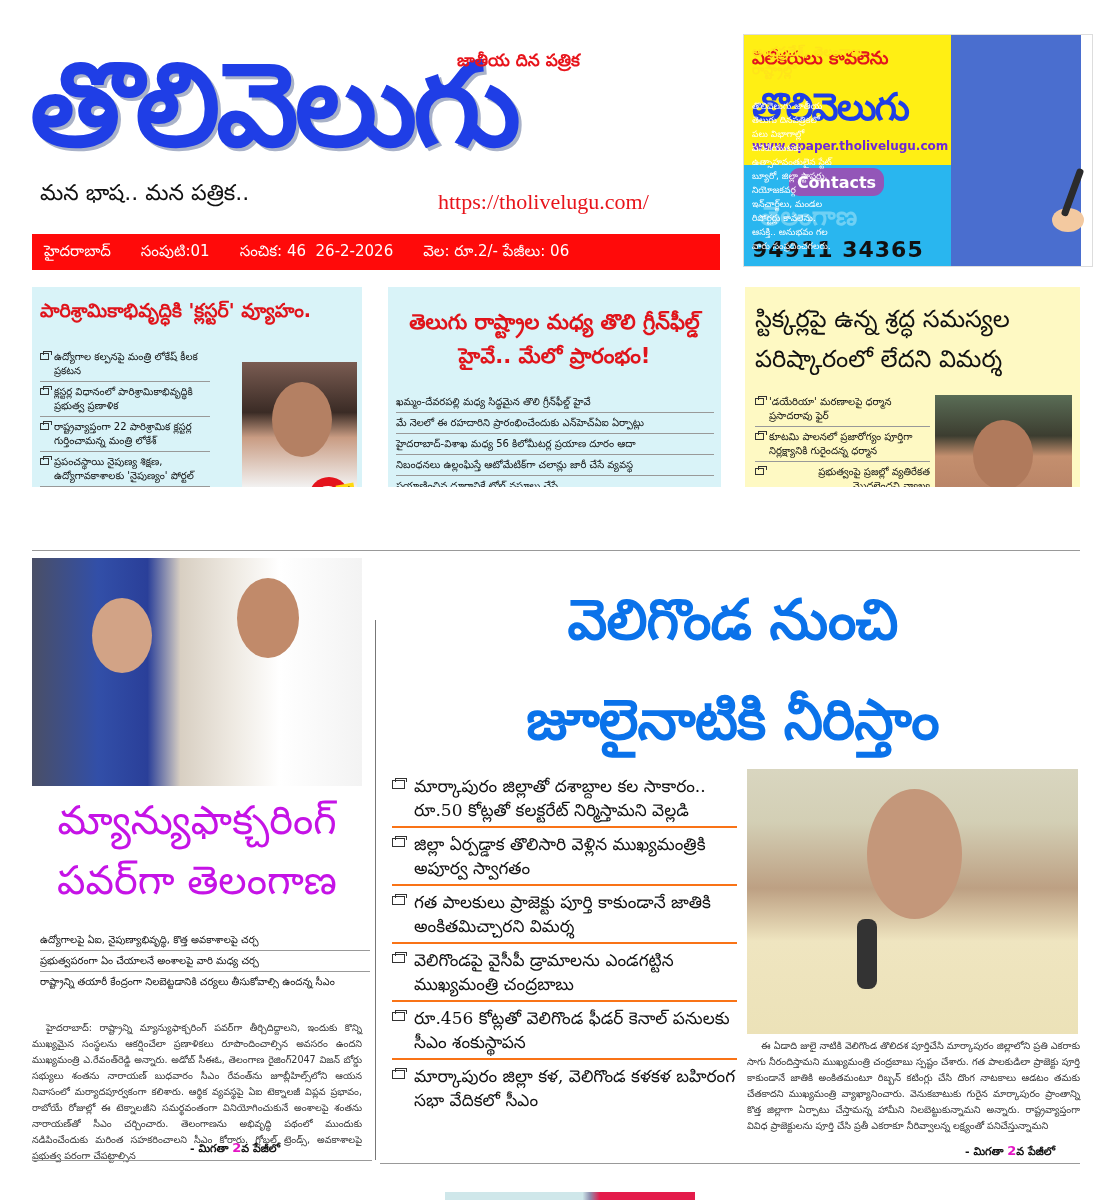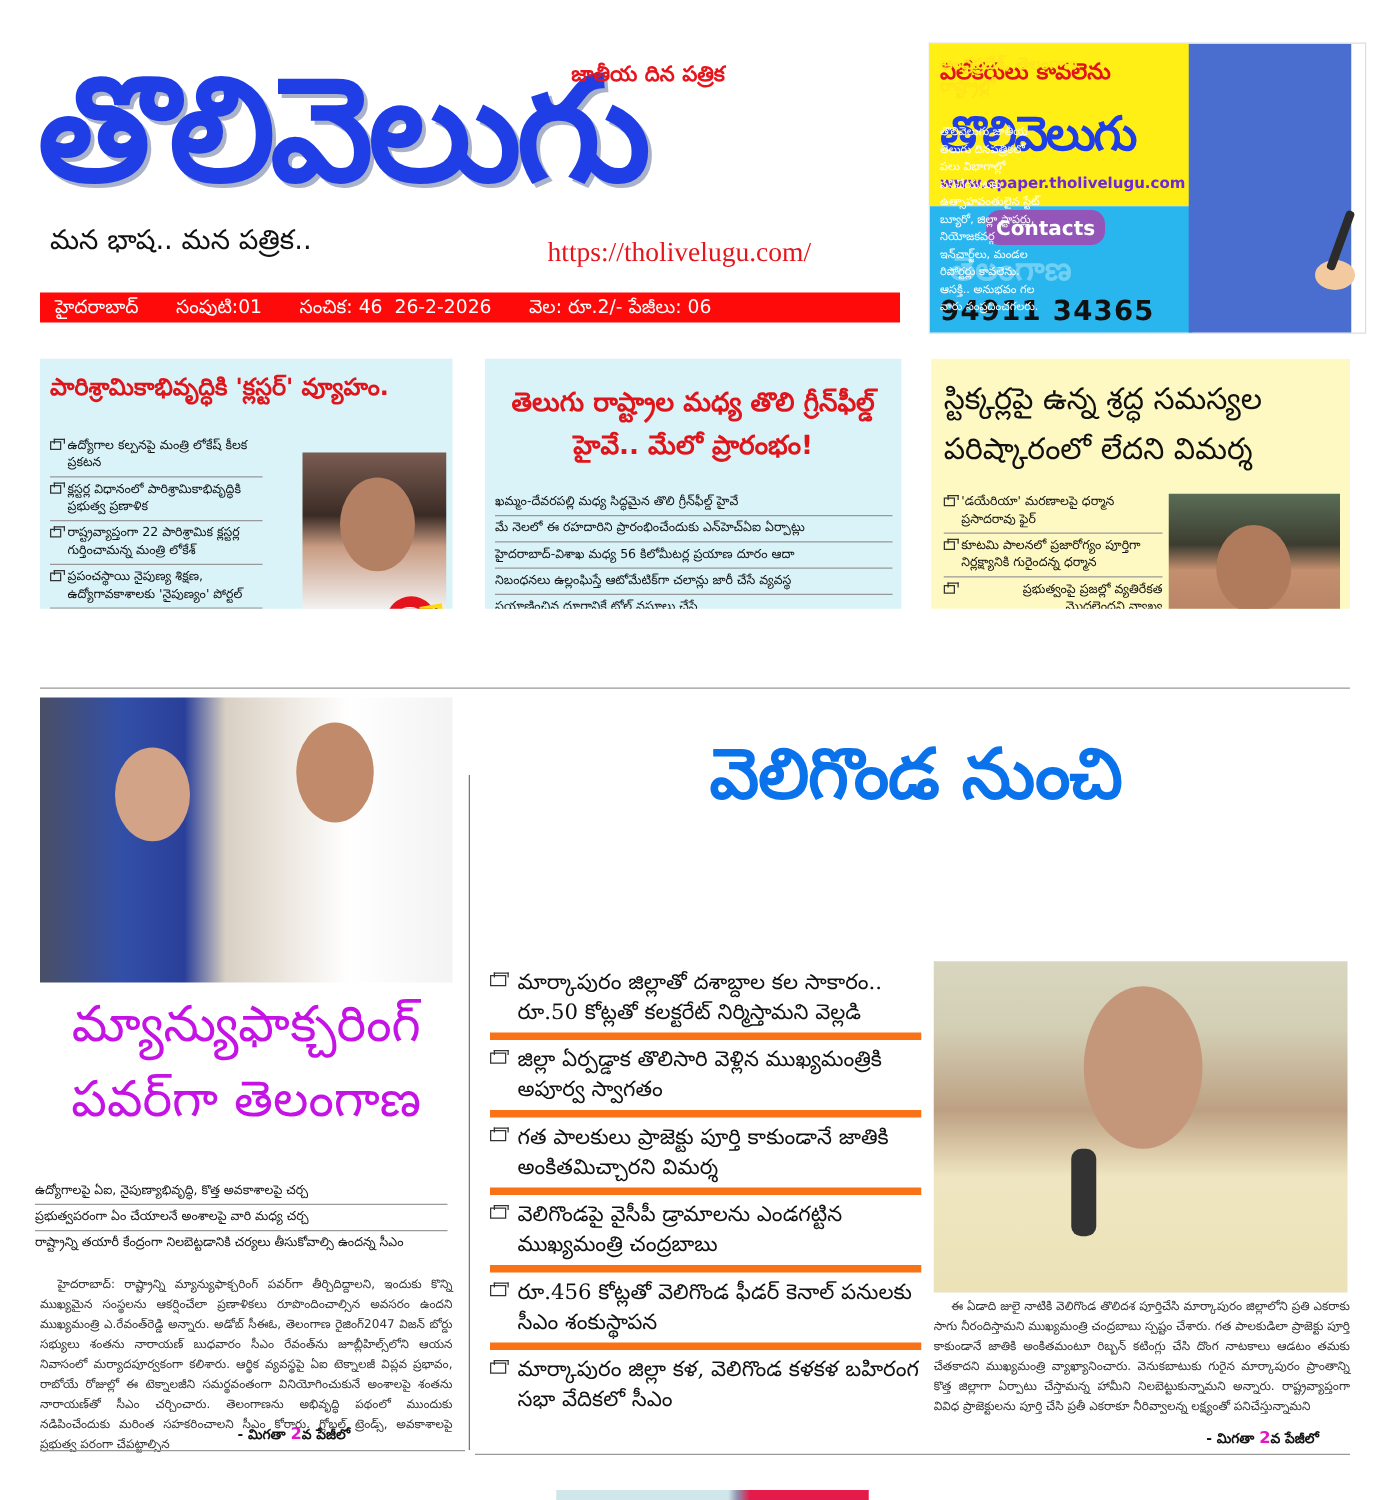--- a/index.html
+++ b/index.html
@@ -4,21 +4,21 @@
 <style>
   * { box-sizing: border-box; margin: 0; padding: 0; }
   body { width: 1111px; height: 1200px; background: #ffffff; font-family: "DejaVu Sans", sans-serif; color: #111; position: relative; overflow: hidden; }
   .abs { position: absolute; }
 
   
   .masthead-logo { left: 30px; top: 40px; width: 690px; height: 130px; font-family: "DejaVu Sans", sans-serif; font-weight: 900; font-size: 116px; line-height: 130px; color: #1f3ee6; letter-spacing: -4px; text-shadow: 3px 3px 0 #a9b2c8; white-space: nowrap; overflow: hidden; }
   .masthead-tagline-top { left: 457px; top: 50px; font-size: 17px; font-weight: bold; color: #e8141b; }
   .masthead-slogan { left: 40px; top: 180px; font-size: 22px; color: #111; }
   .masthead-url { left: 438px; top: 189px; font-family: "Liberation Serif", serif; font-size: 22px; color: #e8141b; }
-  .dateline { left: 32px; top: 234px; width: 688px; height: 24px; background: #ff0a0a; color: #fff; font-size: 15px; display: flex; align-items: center; padding: 0 12px; gap: 30px; white-space: nowrap; }
+  .dateline { left: 32px; top: 234px; width: 688px; height: 36px; background: #ff0a0a; color: #fff; font-size: 15px; display: flex; align-items: center; padding: 0 12px; gap: 30px; white-space: nowrap; }
   .dateline span { display: inline-block; }
 
   
   .ad { left: 743px; top: 34px; width: 350px; height: 233px; border: 1px solid #ddd; overflow: hidden; }
   .ad-left-top { position: absolute; left: 0; top: 0; width: 210px; height: 130px; background: #ffef14; }
   .ad-left-bottom { position: absolute; left: 0; top: 130px; width: 210px; height: 103px; background: #29b6ef; }
   .ad-right { position: absolute; left: 207px; top: 0; width: 130px; height: 233px; background: #4a6ecf; }
   .ad-title { position: absolute; left: 8px; top: 12px; font-size: 18px; font-weight: bold; color: #e2151d; white-space: nowrap; }
   .ad-logo { position: absolute; left: 8px; top: 50px; font-size: 38px; font-weight: 900; color: #1f3ee6; letter-spacing: -2px; white-space: nowrap; }
   .ad-url { position: absolute; left: 8px; top: 104px; font-size: 12px; font-weight: bold; color: #6d28d9; white-space: nowrap; }
@@ -55,31 +55,31 @@
 
   .box3-head { position: absolute; left: 10px; top: 12px; width: 320px; font-size: 24px; line-height: 40px; color: #111; font-weight: 500; }
   .box3-bullets { left: 10px; top: 105px; width: 175px; }
   .photo-dharmana { left: 190px; top: 108px; width: 137px; height: 136px; background: linear-gradient(180deg,#5a6d56 0%, #3c3d30 30%, #c48f6e 45%, #b98467 70%, #f0f0f0 85%); }
 
   .hr { position: absolute; height: 1px; background: #999; }
 
   
   .photo-revanth { left: 32px; top: 558px; width: 330px; height: 228px; background: linear-gradient(90deg,#4a4f66 0%, #324fa8 20%, #2a3f99 35%, #d8cfc2 45%, #ede8e0 60%, #ffffff 75%, #f3f3f3 100%); }
   .left-head { left: 32px; top: 790px; width: 330px; text-align: center; font-size: 40px; line-height: 60px; color: #c513e6; font-weight: 500; }
-  .left-lines { left: 28px; top: 930px; width: 330px; list-style: none; margin-top: 13px; }
+  .left-lines { left: 40px; top: 930px; width: 330px; list-style: none; }
   .left-lines li { border-bottom: 1px solid #999; font-size: 10px; line-height: 14px; padding: 3px 0; white-space: nowrap; overflow: hidden; }
   .left-body { left: 32px; top: 1020px; width: 330px; font-size: 9.6px; line-height: 16px; color: #333; text-align: justify; text-indent: 14px; }
   .cont-left { left: 190px; top: 1140px; font-size: 11px; font-weight: bold; }
   .cont-2 { color: #e415c4; font-size: 13px; }
 
   
   .lead-head { left: 385px; top: 570px; width: 695px; text-align: center; font-size: 56px; line-height: 100px; font-weight: 900; color: #0a72ea; letter-spacing: -1px; }
   .vdiv { position: absolute; width: 1px; background: #777; }
   .lead-bullets { left: 392px; top: 770px; width: 345px; list-style: none; }
-  .lead-bullets li { border-bottom: 6px solid #f97316; padding: 4px 0 4px 22px; font-size: 17px; line-height: 24px; position: relative; font-family: "DejaVu Serif", serif; }
+  .lead-bullets li { border-bottom: 2px solid #f97316; padding: 4px 0 4px 22px; font-size: 17px; line-height: 24px; position: relative; font-family: "DejaVu Serif", serif; }
   .lead-bullets li:last-child { border-bottom: none; }
   .lead-bullets .bullet-icon { top: 10px; width: 13px; height: 9px; }
   .lead-bullets .bullet-icon::before { width: 10px; }
   .photo-cbn { left: 747px; top: 769px; width: 331px; height: 265px; background: linear-gradient(180deg,#d9d6c0 0%, #d3cfb5 20%, #bda083 45%, #efe5c0 65%, #ece2b8 100%); }
   .cbn-body { left: 747px; top: 1038px; width: 333px; font-size: 9.6px; line-height: 16px; color: #333; text-align: justify; text-indent: 14px; }
   .cont-right { left: 965px; top: 1143px; font-size: 11px; font-weight: bold; }
 
   .bottom-strip { left: 445px; top: 1192px; width: 250px; height: 8px; background: linear-gradient(90deg,#cfe7ea 0%, #cfe7ea 55%, #8f8fae 58%, #e41b4a 62%, #e41b4a 100%); }
 </style>
 </head>
@@ -173,20 +173,21 @@
   <li style="border-bottom:none;">రాష్ట్రాన్ని తయారీ కేంద్రంగా నిలబెట్టడానికి చర్యలు తీసుకోవాల్సి ఉందన్న సీఎం</li>
 </ul>
 <div class="abs left-body">హైదరాబాద్: రాష్ట్రాన్ని మ్యాన్యుఫాక్చరింగ్ పవర్‌గా తీర్చిదిద్దాలని, ఇందుకు కొన్ని ముఖ్యమైన సంస్థలను ఆకర్షించేలా ప్రణాళికలు రూపొందించాల్సిన అవసరం ఉందని ముఖ్యమంత్రి ఎ.రేవంత్‌రెడ్డి అన్నారు. అడోబ్ సీఈఓ, తెలంగాణ రైజింగ్2047 విజన్ బోర్డు సభ్యులు శంతను నారాయణ్ బుధవారం సీఎం రేవంత్‌ను జూబ్లీహిల్స్‌లోని ఆయన నివాసంలో మర్యాదపూర్వకంగా కలిశారు. ఆర్థిక వ్యవస్థపై ఏఐ టెక్నాలజీ విప్లవ ప్రభావం, రాబోయే రోజుల్లో ఈ టెక్నాలజీని సమర్థవంతంగా వినియోగించుకునే అంశాలపై శంతను నారాయణ్‌తో సీఎం చర్చించారు. తెలంగాణను అభివృద్ధి పథంలో ముందుకు నడిపించేందుకు మరింత సహకరించాలని సీఎం కోరారు. గ్లోబల్ ట్రెండ్స్, అవకాశాలపై ప్రభుత్వ పరంగా చేపట్టాల్సిన</div>
 <div class="abs cont-left"><span>- మిగతా </span><span class="cont-2">2</span><span>వ పేజీలో</span></div>
 <div class="hr" style="left:32px;top:1160px;width:340px;"></div>
 
 <div class="vdiv" style="left:375px;top:620px;height:540px;"></div>
 
 <div class="abs lead-head">
   <div>వెలిగొండ నుంచి</div>
+  <div>జూలైనాటికి నీరిస్తాం</div>
 </div>
 <ul class="abs lead-bullets">
   <li><span class="bullet-icon"></span><span>మార్కాపురం జిల్లాతో దశాబ్దాల కల సాకారం.. రూ.50 కోట్లతో కలక్టరేట్ నిర్మిస్తామని వెల్లడి</span></li>
   <li><span class="bullet-icon"></span><span>జిల్లా ఏర్పడ్డాక తొలిసారి వెళ్లిన ముఖ్యమంత్రికి అపూర్వ స్వాగతం</span></li>
   <li><span class="bullet-icon"></span><span>గత పాలకులు ప్రాజెక్టు పూర్తి కాకుండానే జాతికి అంకితమిచ్చారని విమర్శ</span></li>
   <li><span class="bullet-icon"></span><span>వెలిగొండపై వైసీపీ డ్రామాలను ఎండగట్టిన ముఖ్యమంత్రి చంద్రబాబు</span></li>
   <li><span class="bullet-icon"></span><span>రూ.456 కోట్లతో వెలిగొండ ఫీడర్ కెనాల్ పనులకు సీఎం శంకుస్థాపన</span></li>
   <li><span class="bullet-icon"></span><span>మార్కాపురం జిల్లా కళ, వెలిగొండ కళకళ బహిరంగ సభా వేదికలో సీఎం</span></li>
 </ul>
 <div class="abs photo photo-cbn">

